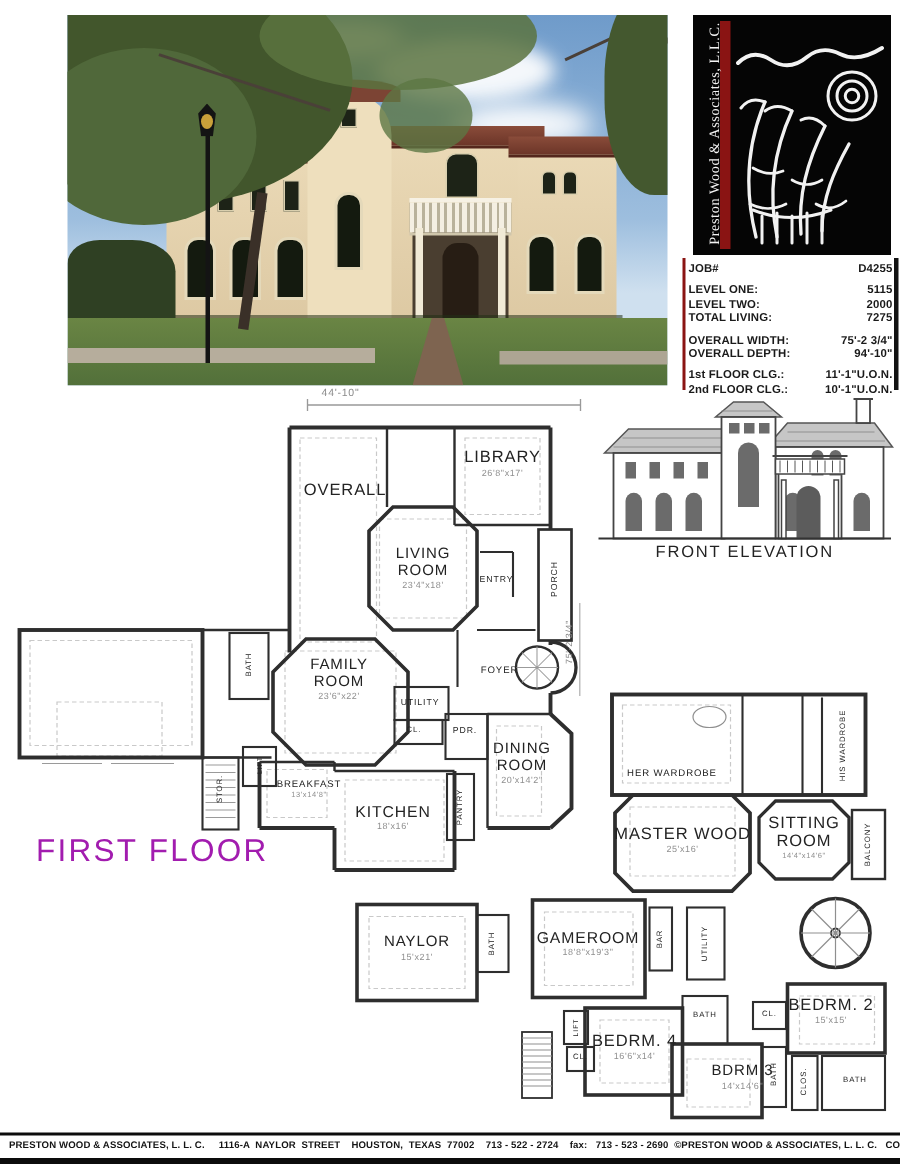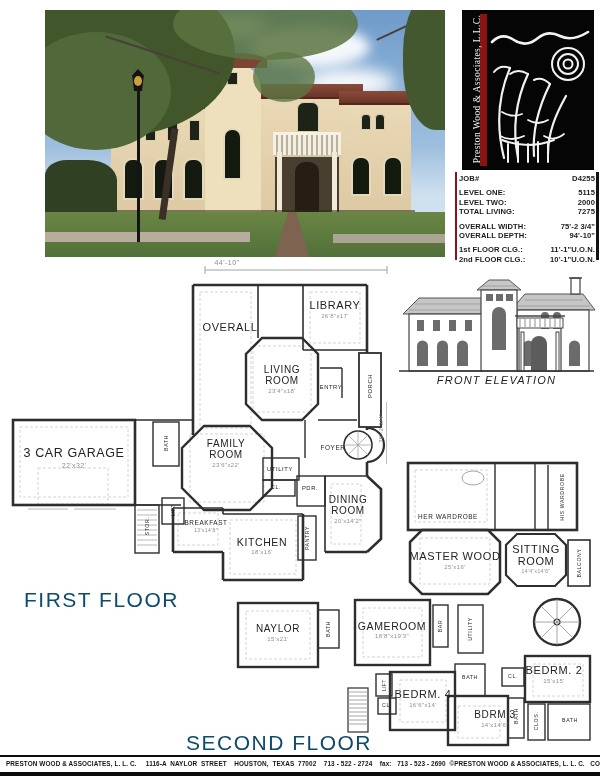--- a/index.html
+++ b/index.html
@@ -94,29 +94,29 @@
       line-height:1.08;white-space:nowrap;z-index:3;}
   .rv{position:absolute;transform:translate(-50%,-50%) rotate(-90deg);text-align:center;
       color:#232323;white-space:nowrap;z-index:3;}
   .nm{display:block;letter-spacing:.6px;}
   .dm{display:block;font-size:6px;color:#8f8f8f;letter-spacing:.4px;margin-top:1px;}
   .wrapname .nm{white-space:normal;display:inline-block;}
   .s4{font-size:4.6px}.s5{font-size:5.2px}.s55{font-size:5.8px}.s6{font-size:6.4px}.s9{font-size:11px}.s10{font-size:10px}.s105{font-size:10.5px}
   .s11{font-size:11px}.s12{font-size:12.5px}
   .w44{width:44px}.w48{width:48px}
   .dimlabel{position:absolute;color:#8a8a8a;font-size:7px;letter-spacing:.5px;z-index:3;}
-  .floor-title{position:absolute;font-size:21px;letter-spacing:1.5px;color:#0c4a6e;z-index:4;margin-top:32px;}
+  .floor-title{position:absolute;font-size:21px;letter-spacing:1.5px;color:#a21caf;z-index:4;}
   .ft1{left:24px;top:556px;}
   .ft2{left:186px;top:699px;}
   .vdim-line{position:absolute;left:386px;top:402px;width:1px;height:62px;background:#bdbdbd;}
   .vdim-label{position:absolute;left:366px;top:425px;transform:rotate(-90deg);
               color:#8a8a8a;font-size:6px;letter-spacing:.4px;white-space:nowrap;}
 
   
-  .elev{position:absolute;left:393px;top:274px;width:207px;height:118px;font-style:italic;}
+  .elev{position:absolute;left:393px;top:262px;width:207px;height:118px;}
   .elev-label{position:absolute;left:0;top:100px;width:207px;text-align:center;
               font-size:11px;letter-spacing:1.2px;color:#222;}
 
   
   .footer-rule-top{position:absolute;left:0;top:755px;width:600px;height:2px;background:#0c0c0c;}
   .footer-rule-bot{position:absolute;left:0;top:772px;width:600px;height:4px;background:#0c0c0c;}
   .footer-text{position:absolute;left:6px;top:760px;width:592px;font-size:6.4px;font-weight:bold;
                color:#151515;white-space:pre;letter-spacing:.1px;}
 </style>
 </head>
@@ -332,24 +332,20 @@
         <span class="nm s105">KITCHEN</span>
         <span class="dm">18'x16'</span>
       </div>
     <div class="rv" style="left:297px;top:280px">
         <span class="nm s5">PANTRY</span>
       </div>
     <div class="rm" style="left:196px;top:269px">
         <span class="nm s6">BREAKFAST</span>
         <span class="dm" style="font-size:5px">13'x14'8"</span>
       </div>
-    <div class="rm" style="left:64px;top:200px">
-        <span class="nm s12">3 CAR GARAGE</span>
-        <span class="dm" style="font-size:7px">22'x32'</span>
-      </div>
     <div class="rv" style="left:156px;top:185px">
         <span class="nm s5">BATH</span>
       </div>
     <div class="rv" style="left:137px;top:268px">
         <span class="nm s5">STOR.</span>
       </div>
     <div class="rv" style="left:163px;top:252px">
         <span class="nm s4">LIFT</span>
       </div>
   </div>
@@ -459,21 +455,20 @@
       </div>
     <div class="rm" style="left:340px;top:301px">
         <span class="nm s5">BATH</span>
       </div>
   </div>
 
   <div class="vdim-line"></div>
   <div class="vdim-label">75'-2 3/4"</div>
 
   <div class="floor-title ft1">FIRST FLOOR</div>
-  <div class="floor-title ft2">SECOND FLOOR</div>
 
   <div class="elev">
     <svg width="207" height="100" viewBox="0 0 207 100">
       <g stroke="#555" fill="#c6c6c6" stroke-width="1">
         <path d="M10,40 L26,24 L88,24 L100,40 Z"></path>
         <path d="M84,16 L96,6 L116,6 L128,16 Z"></path>
         <path d="M118,36 L132,20 L190,20 L202,36 Z"></path>
       </g>
       <g stroke="#8a8a8a" stroke-width=".6" fill="none">
         <path d="M16,36 H95 M22,30 H90 M124,32 H197 M132,26 H190 M88,12 H122"></path>

